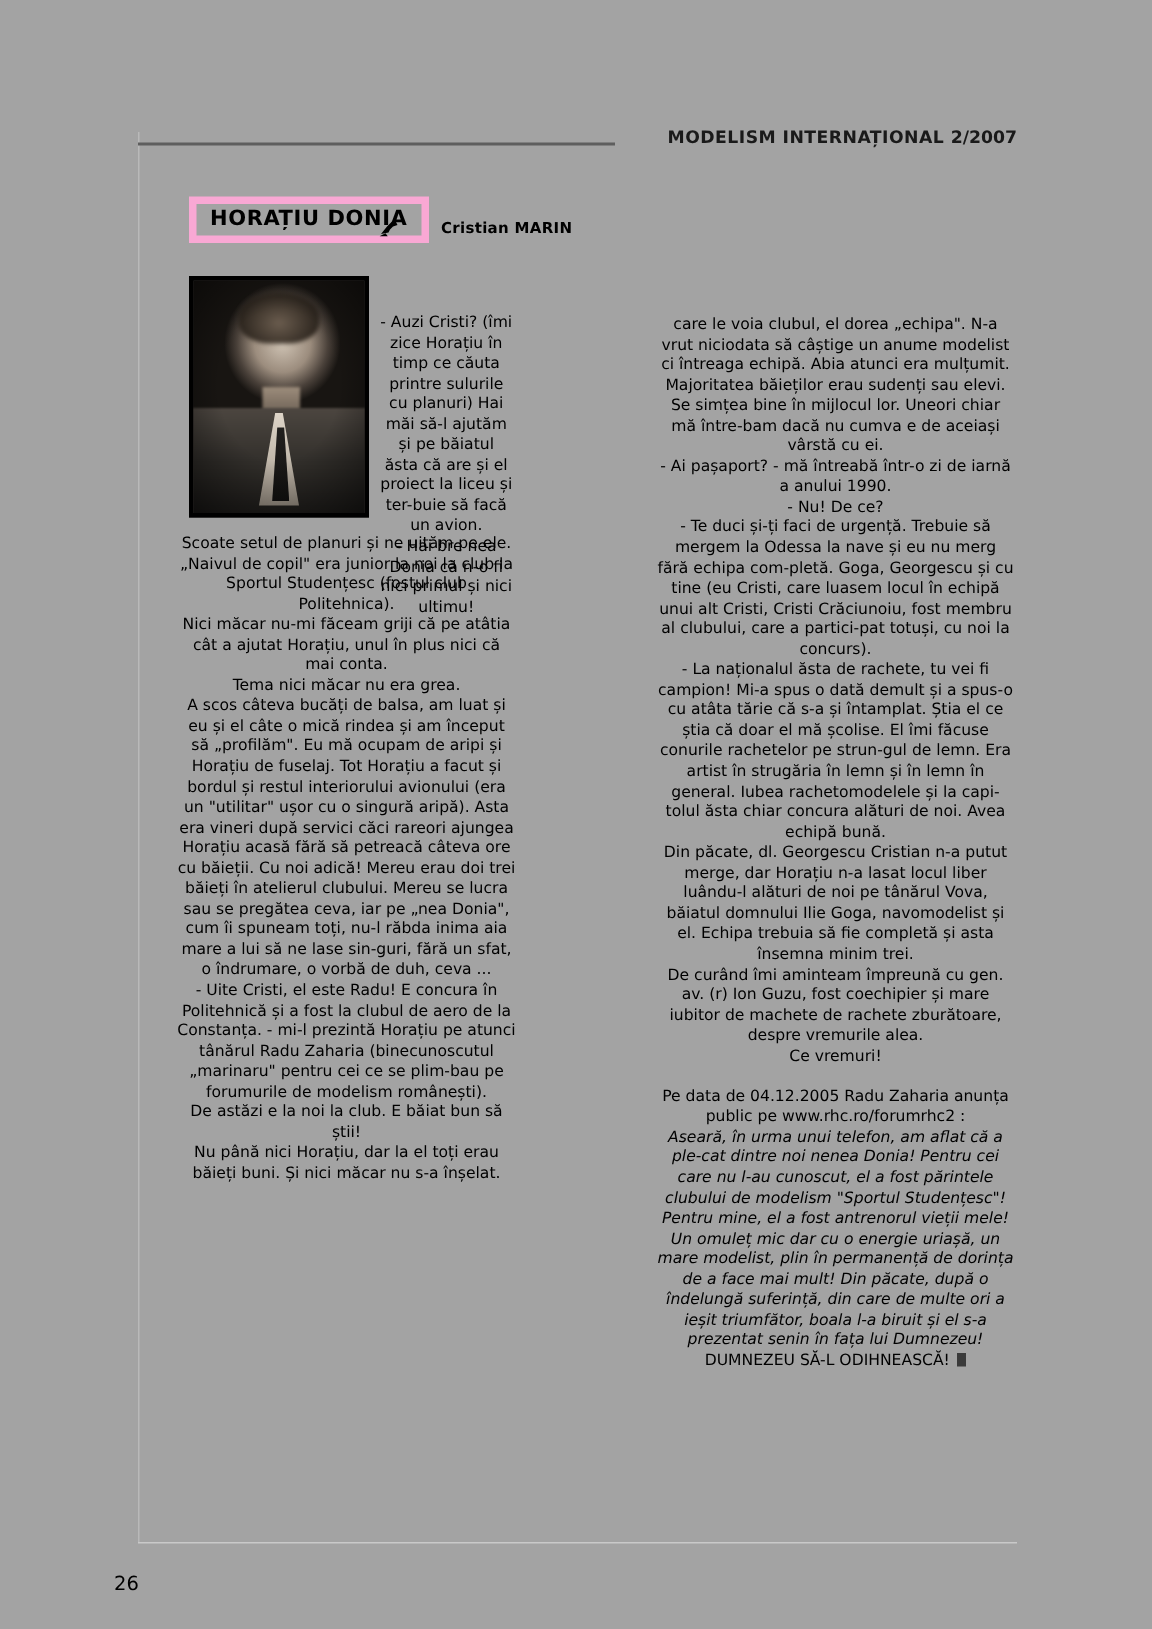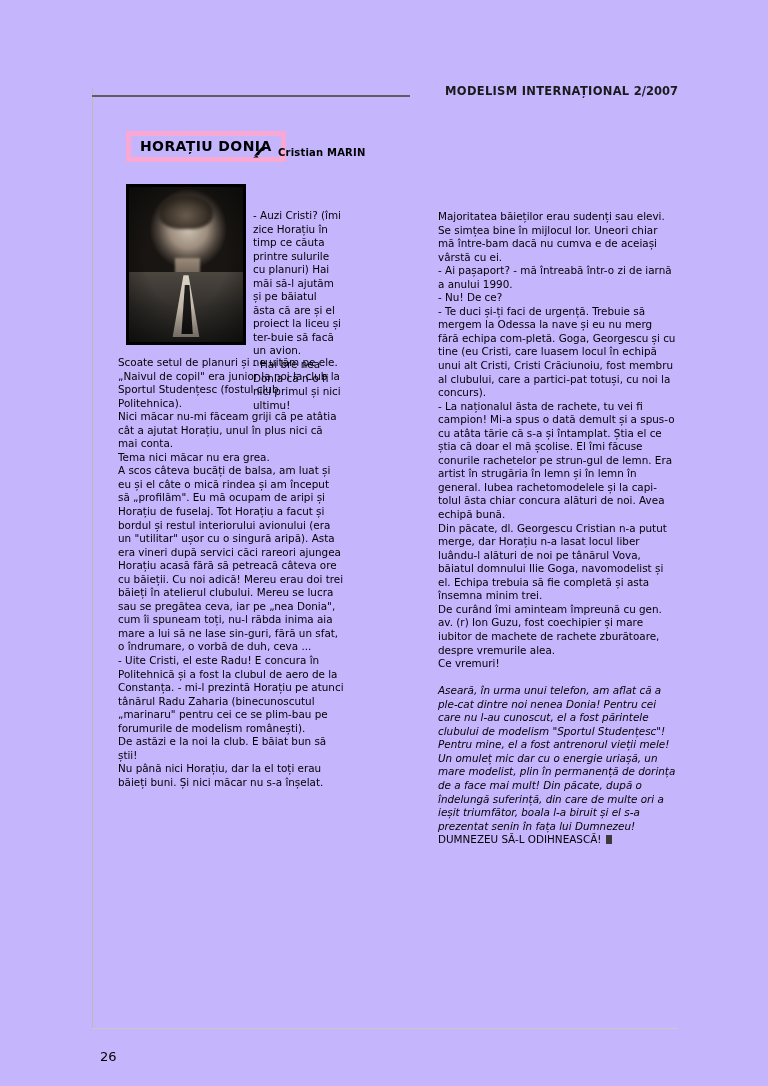--- a/index.html
+++ b/index.html
@@ -8,21 +8,21 @@
     background: #ffffff;
   }
   body {
     font-family: "Liberation Sans", sans-serif;
     color: #000000;
   }
   #page {
     position: relative;
     width: 768px;
     height: 1086px;
-    background: #c4b5fd;
+    background: #a3a3a3;
     overflow: hidden;
   }
 
   
   .frame-left {
     position: absolute;
     left: 92px;
     top: 88px;
     width: 1px;
     height: 940px;
@@ -84,21 +84,21 @@
     letter-spacing: 0.4px;
     line-height: 1;
     white-space: nowrap;
   }
   .byline {
     position: absolute;
     left: 253px;
     top: 147px;
     display: flex;
     align-items: center;
-    gap: 12px;
+    gap: 28px;
   }
   .byline-icon {
     width: 13px;
     height: 11px;
     display: block;
   }
   .byline-name {
     font-family: "DejaVu Sans", sans-serif;
     font-weight: bold;
     font-size: 10px;
@@ -168,21 +168,21 @@
     background: radial-gradient(ellipse 78% 72% at 50% 45%, rgba(0,0,0,0) 45%, rgba(0,0,0,0.62) 100%);
   }
 
   
   .col {
     position: absolute;
     font-family: "DejaVu Sans", sans-serif;
     font-size: 10.4px;
     line-height: 13.55px;
     color: #000000;
-    text-align: left;
+    text-align: center;
   }
   .col p {
     margin: 0;
   }
   .col-narrow {
     left: 253px;
     top: 209px;
     width: 89px;
   }
   .col-left-wide {
@@ -211,21 +211,20 @@
   }
 
   
   .folio {
     position: absolute;
     left: 76px;
     top: 1049px;
     font-family: "DejaVu Sans", sans-serif;
     font-size: 13px;
     color: #000000;
-    margin-left: 24px;
   }
 </style>
 </head>
 <body>
 
 <div id="page">
 
   <div class="frame-left"></div>
   <div class="frame-bottom"></div>
 
@@ -270,28 +269,30 @@
     <p>„Naivul de copil" era junior la noi la club la Sportul Studențesc (fostul club Politehnica).</p>
     <p>Nici măcar nu-mi făceam griji că pe atâtia cât a ajutat Horațiu, unul în plus nici că mai conta.</p>
     <p>Tema nici măcar nu era grea.</p>
     <p>A scos câteva bucăți de balsa, am luat și eu și el câte o mică rindea și am început să „profilăm". Eu mă ocupam de aripi și Horațiu de fuselaj. Tot Horațiu a facut și bordul și restul interiorului avionului (era un "utilitar" ușor cu o singură aripă). Asta era vineri după servici căci rareori ajungea Horațiu acasă fără să petreacă câteva ore cu băieții. Cu noi adică! Mereu erau doi trei băieți în atelierul clubului. Mereu se lucra sau se pregătea ceva, iar pe „nea Donia", cum îi spuneam toți, nu-l răbda inima aia mare a lui să ne lase sin-guri, fără un sfat, o îndrumare, o vorbă de duh, ceva ...</p>
     <p>- Uite Cristi, el este Radu! E concura în Politehnică și a fost la clubul de aero de la Constanța. - mi-l prezintă Horațiu pe atunci tânărul Radu Zaharia (binecunoscutul „marinaru" pentru cei ce se plim-bau pe forumurile de modelism românești).</p>
     <p>De astăzi e la noi la club. E băiat bun să știi!</p>
     <p>Nu până nici Horațiu, dar la el toți erau băieți buni. Și nici măcar nu s-a înșelat.</p>
   </div>
 
   <div class="col col-right">
+    <p>care le voia clubul, el dorea „echipa". N-a vrut niciodata să câștige un anume modelist ci întreaga echipă. Abia atunci era mulțumit.</p>
     <p>Majoritatea băieților erau sudenți sau elevi. Se simțea bine în mijlocul lor. Uneori chiar mă între-bam dacă nu cumva e de aceiași vârstă cu ei.</p>
     <p>- Ai pașaport? - mă întreabă într-o zi de iarnă a anului 1990.</p>
     <p>- Nu! De ce?</p>
     <p>- Te duci și-ți faci de urgență. Trebuie să mergem la Odessa la nave și eu nu merg fără echipa com-pletă. Goga, Georgescu și cu tine (eu Cristi, care luasem locul în echipă unui alt Cristi, Cristi Crăciunoiu, fost membru al clubului, care a partici-pat totuși, cu noi la concurs).</p>
     <p>- La naționalul ăsta de rachete, tu vei fi campion! Mi-a spus o dată demult și a spus-o cu atâta tărie că s-a și întamplat. Știa el ce știa că doar el mă școlise. El îmi făcuse conurile rachetelor pe strun-gul de lemn. Era artist în strugăria în lemn și în lemn în general. Iubea rachetomodelele și la capi-tolul ăsta chiar concura alături de noi. Avea echipă bună.</p>
     <p>Din păcate, dl. Georgescu Cristian n-a putut merge, dar Horațiu n-a lasat locul liber luându-l alături de noi pe tânărul Vova, băiatul domnului Ilie Goga, navomodelist și el. Echipa trebuia să fie completă și asta însemna minim trei.</p>
     <p>De curând îmi aminteam împreună cu gen. av. (r) Ion Guzu, fost coechipier și mare iubitor de machete de rachete zburătoare, despre vremurile alea.</p>
     <p>Ce vremuri!</p>
     <div class="spacer"></div>
+    <p>Pe data de 04.12.2005 Radu Zaharia anunța public pe www.rhc.ro/forumrhc2 :</p>
     <p class="italic-block">Aseară, în urma unui telefon, am aflat că a ple-cat dintre noi nenea Donia! Pentru cei care nu l-au cunoscut, el a fost părintele clubului de modelism "Sportul Studențesc"! Pentru mine, el a fost antrenorul vieții mele! Un omuleț mic dar cu o energie uriașă, un mare modelist, plin în permanență de dorința de a face mai mult! Din păcate, după o îndelungă suferință, din care de multe ori a ieșit triumfător, boala l-a biruit și el s-a prezentat senin în fața lui Dumnezeu!</p>
     <p><span>DUMNEZEU SĂ-L ODIHNEASCĂ!</span><span class="end-mark"></span></p>
   </div>
 
   <div class="folio">26</div>
 
 </div>
 
 </body></html>

